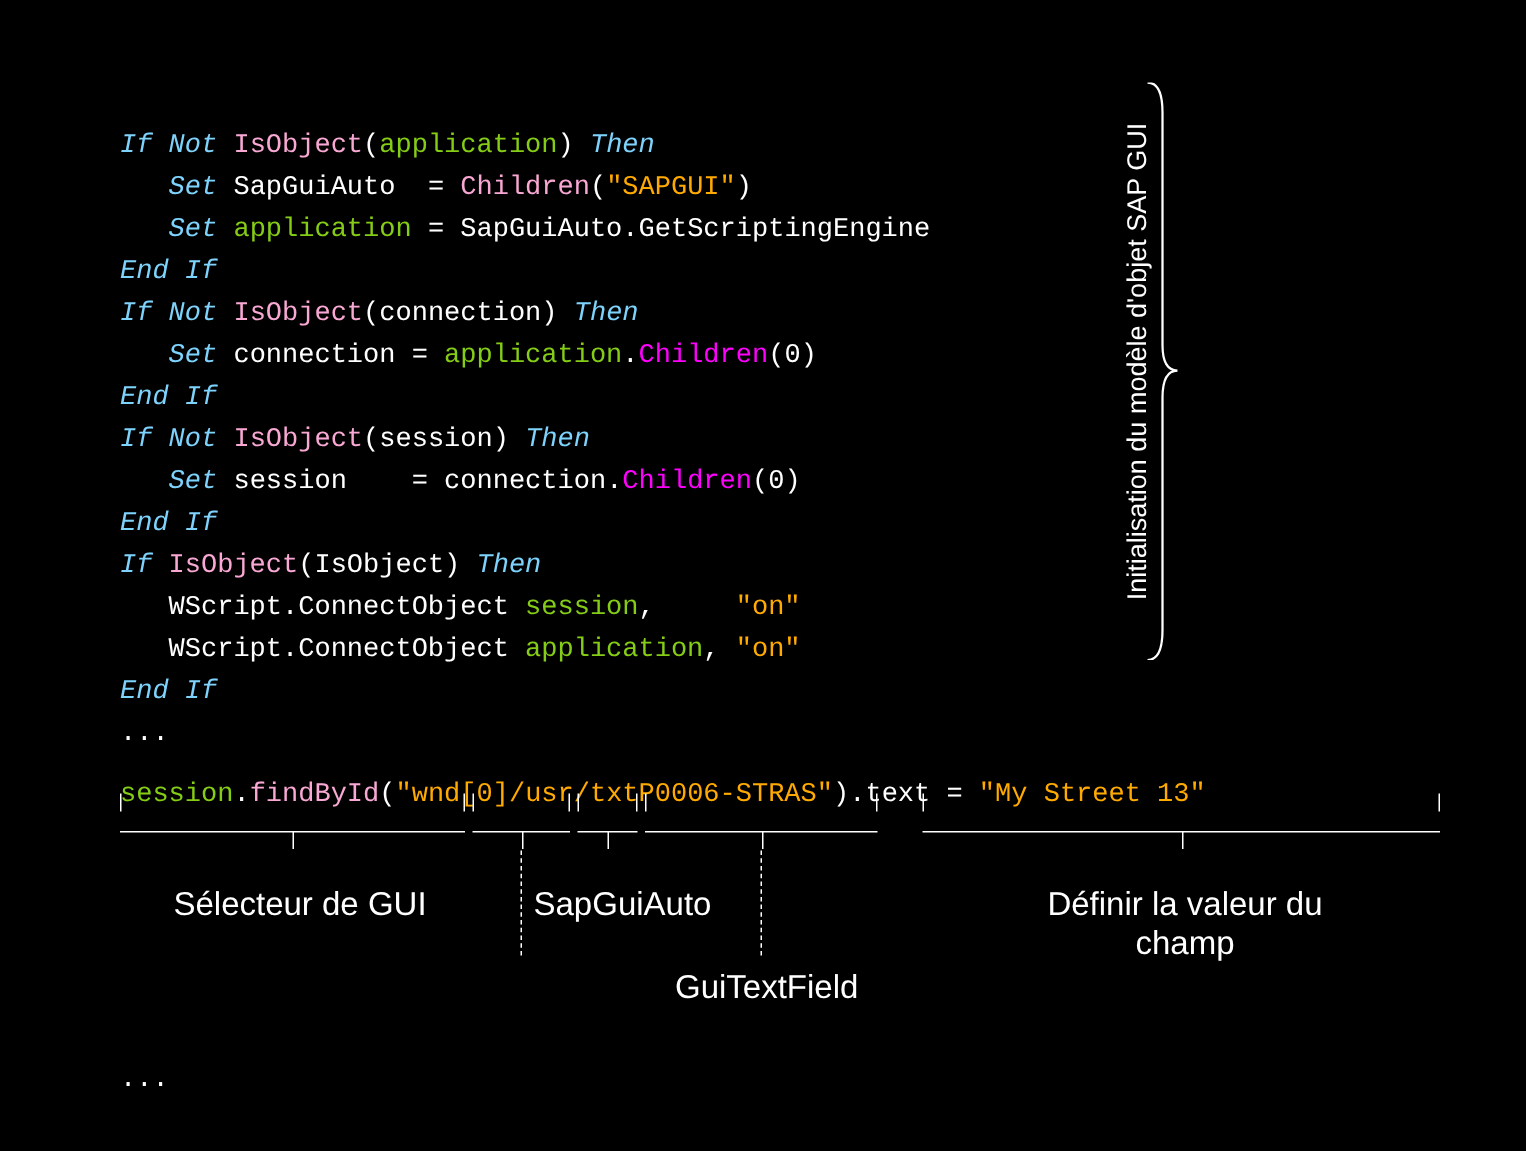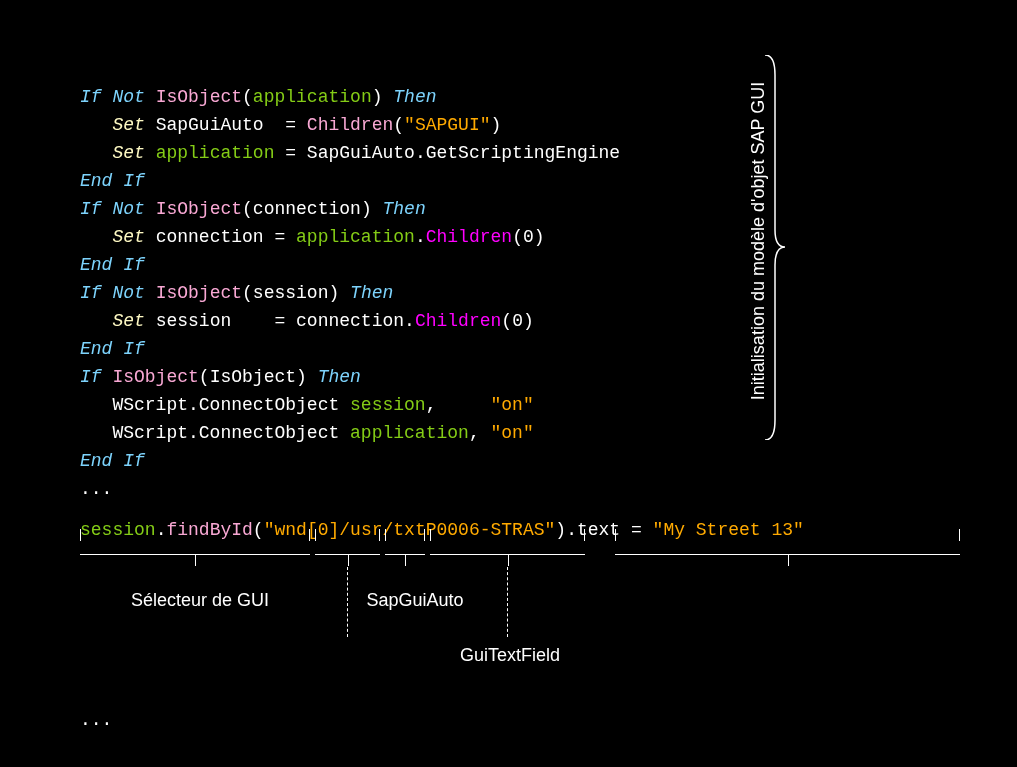--- a/index.html
+++ b/index.html
@@ -14,21 +14,21 @@
   }
   .code-block {
     position: absolute;
     left: 80px;
     top: 55px;
     line-height: 28px;
     white-space: pre;
   }
   .kw-red { color: #7dd3fc; font-style: italic; }
   .kw-green { color: #f9a8d4; }
-  .kw-cyan { color: #fef9c3; font-style: italic; }
+  .kw-cyan { color: #7dd3fc; font-style: italic; }
   .kw-blue { color: #84cc16; }
   .kw-orange { color: #ffaa00; }
   .kw-white { color: #ffffff; }
   .kw-magenta { color: #ff00ff; }
 
   .vertical-label {
     position: absolute;
     right: 100px;
     top: 230px;
     color: #ffffff;
@@ -86,21 +86,21 @@
     left: 50%;
     width: 1px;
     height: 12px;
     background: #fff;
   }
 
   .ann-label {
     position: absolute;
     color: #ffffff;
     font-family: 'Segoe UI', Arial, sans-serif;
-    font-size: 18px;
+    font-size: 22px;
     text-align: center;
   }
 
   .dashed-line {
     position: absolute;
     border-left: 1px dashed #fff;
     width: 1px;
   }
 
   .ellipsis-bottom {
@@ -159,16 +159,18 @@
     </div>
   <div class="h-bracket" style="left:535px; width:345px; top:0;">
       <div class="tick"></div>
     </div>
 
   <div class="dashed-line" style="left:267px; top:37px; height:70px;"></div>
   <div class="dashed-line" style="left:427px; top:37px; height:70px;"></div>
 
   <div class="ann-label" style="left:20px; top:60px; width:200px;">Sélecteur de GUI</div>
   <div class="ann-label" style="left:275px; top:60px; width:120px;">SapGuiAuto</div>
+  <div class="ann-label" style="left:590px; top:60px; width:240px; white-space:pre-line;">Définir la valeur du
+champ</div>
   <div class="ann-label" style="left:370px; top:115px; width:120px;">GuiTextField</div>
 </div>
 
 <div class="ellipsis-bottom">...</div>
 
 </body></html>

